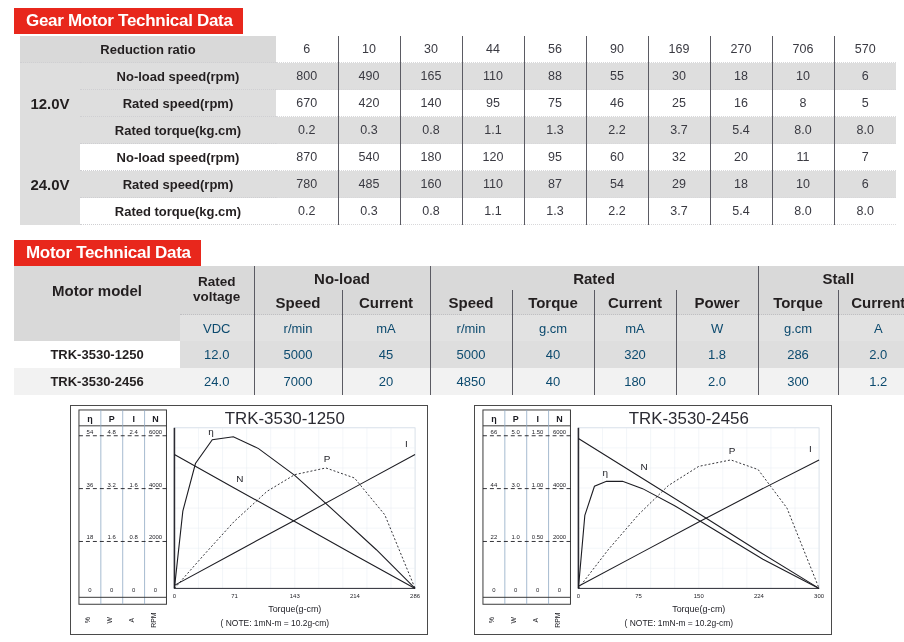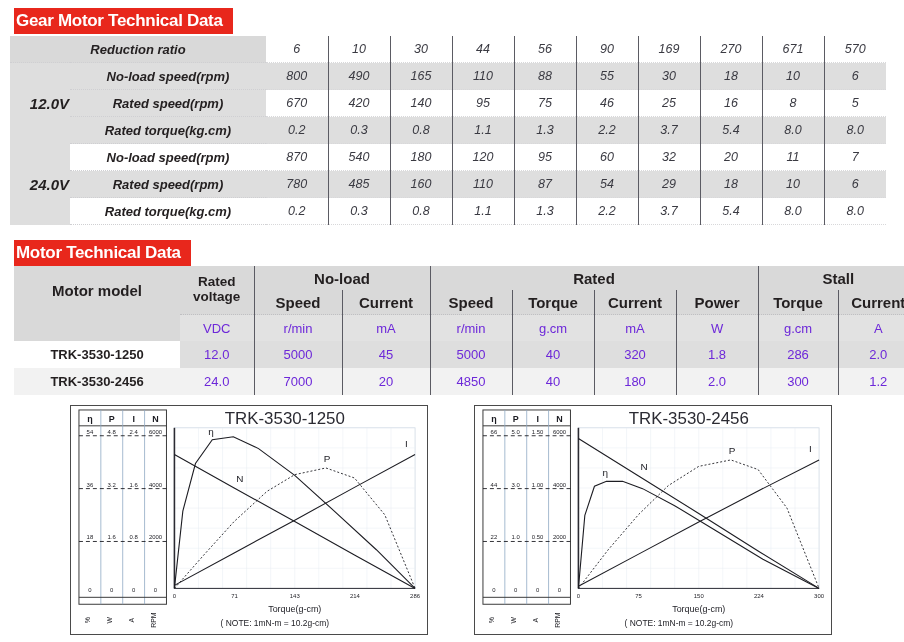--- a/index.html
+++ b/index.html
@@ -13,61 +13,61 @@
   }
 
   
   .banner{
     display:inline-block;
     background:#e8271c;
     color:#ffffff;
     font-weight:bold;
     font-size:17px;
     letter-spacing:-0.3px;
-    padding:4px 10px 5px 2px;
+    padding:4px 10px 5px 12px;
     line-height:1;
   }
   .banner-wrap{position:absolute;}
 
   
   table{border-collapse:collapse;table-layout:fixed;}
-  .gear-table{position:absolute;left:10px;top:36px;width:876px;font-size:12.5px;font-style:italic;}
+  .gear-table{position:absolute;left:20px;top:36px;width:876px;font-size:12.5px;}
   .gear-table td{
     height:24px;
     text-align:center;
     vertical-align:middle;
     color:#3a3a42;
     border-bottom:1px dotted #d8d8da;
   }
   .gear-table td.lbl{
     font-weight:bold;
     color:#231f20;
     font-size:13px;
     text-align:center;
     border-bottom:1px dotted #cfcfd2;
   }
   .gear-table td.volt{
     font-weight:bold;
     font-size:15px;
     color:#231f20;
     background:#dedede;
     border-bottom:none;
-    text-align:right;
+    text-align:center;
   }
   .gear-table td.sep{border-left:1px solid #5b5b63;}
   .shade td{background:#dedede;}
   .lblshade{background:#dedede !important;}
   .hdrshade{background:#d9d9d9 !important;}
 
   
   .motor-table{position:absolute;left:14px;top:266px;width:876px;font-size:12.5px;}
   .motor-table td{
     text-align:center;
     vertical-align:middle;
-    color:#6d28d9;
+    color:#0c4a6e;
     height:22px;
   }
   .motor-table td.h{
     background:#d9d9d9;
     font-weight:bold;
     color:#231f20;
     font-size:15px;
     border-bottom:1px dotted #bfbfc2;
   }
   .motor-table td.hbig{
@@ -134,21 +134,21 @@
       <tr>
         <td class="lbl hdrshade" colspan="2">Reduction ratio</td>
         <td class="">6</td>
         <td class="sep">10</td>
         <td class="sep">30</td>
         <td class="sep">44</td>
         <td class="sep">56</td>
         <td class="sep">90</td>
         <td class="sep">169</td>
         <td class="sep">270</td>
-        <td class="sep">671</td>
+        <td class="sep">706</td>
         <td class="sep">570</td>
       </tr>
       <tr class="shade">
         <td class="volt" rowspan="3">12.0V</td>
         <td class="lbl ">No-load speed(rpm)</td>
         <td class="">800</td>
         <td class="sep">490</td>
         <td class="sep">165</td>
         <td class="sep">110</td>
         <td class="sep">88</td>

